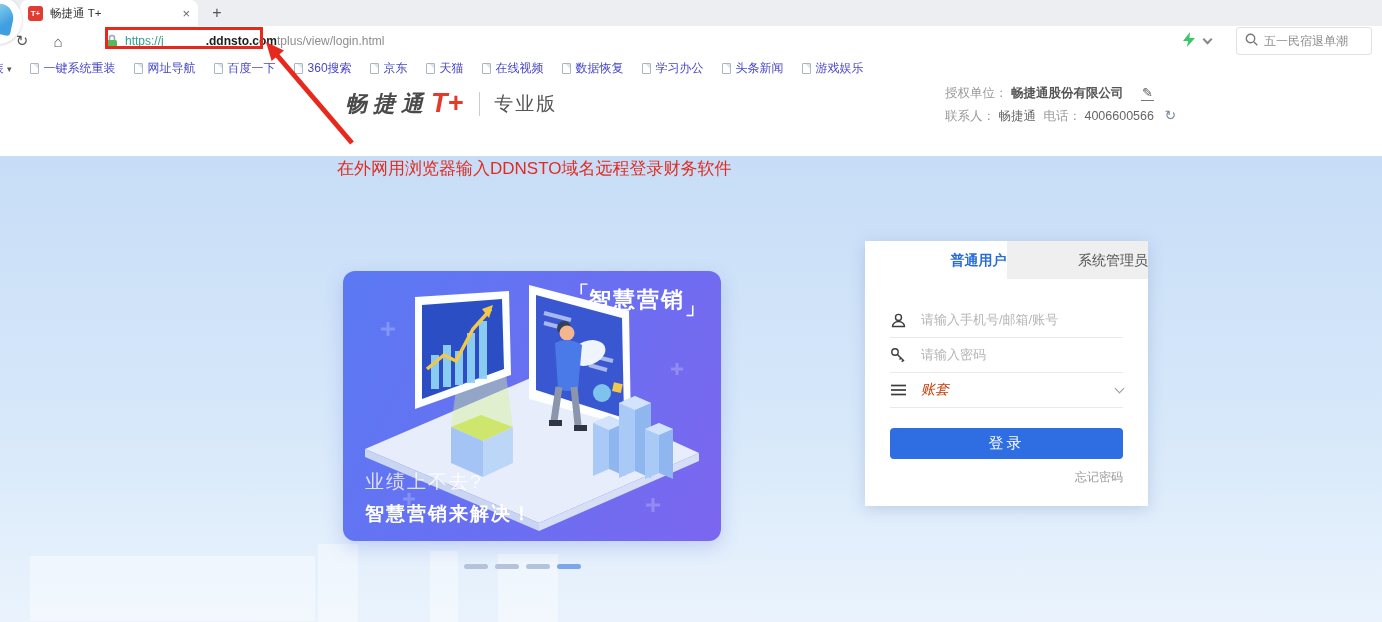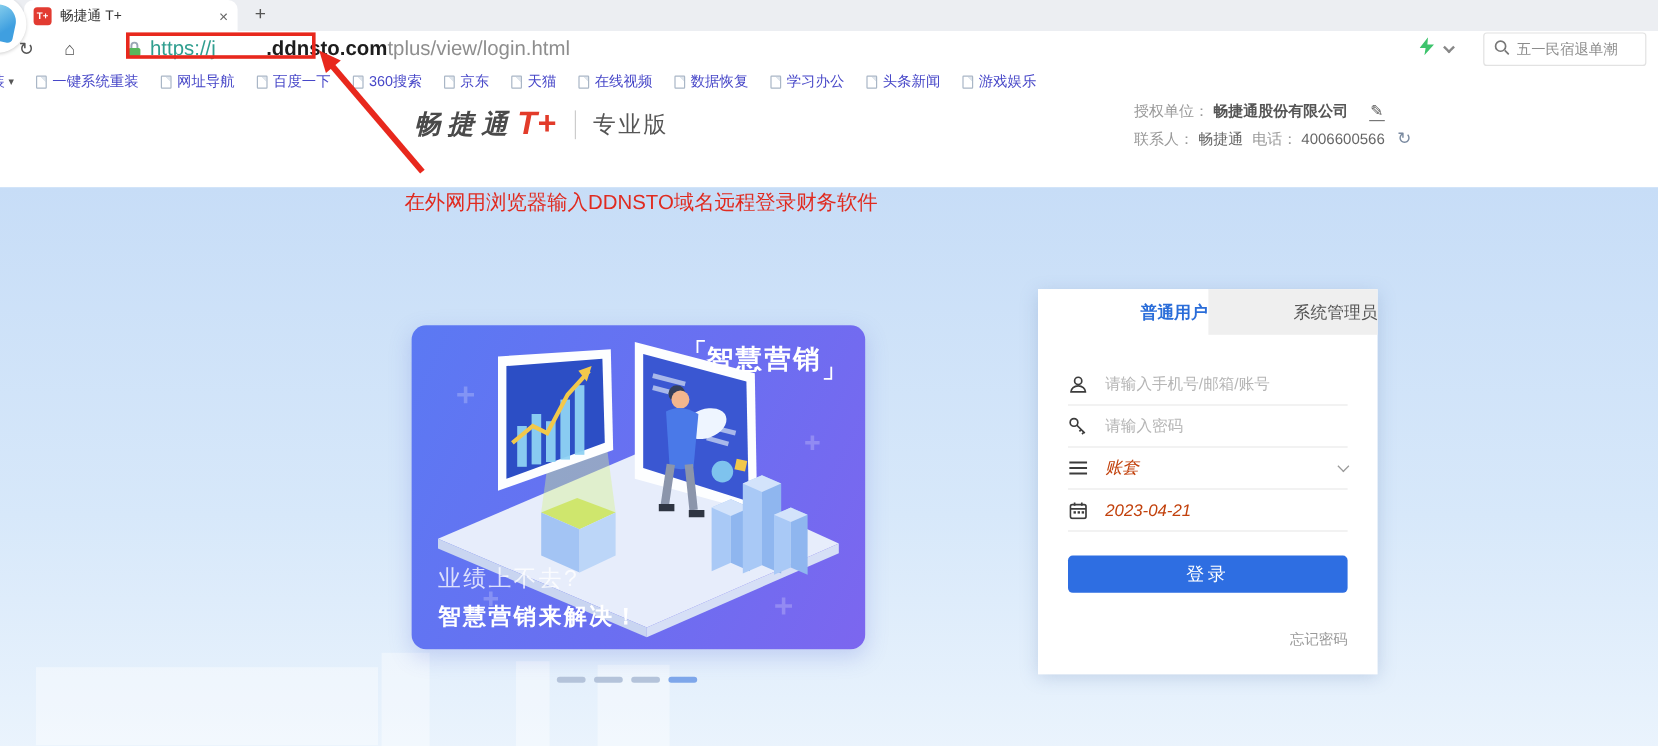--- a/index.html
+++ b/index.html
@@ -22,21 +22,21 @@
   .browser-logo i { position:absolute; left:13px; top:8px; width:26px; height:30px;
                     background:linear-gradient(135deg,#9adcf0 0%,#3f9fe0 70%); border-radius:4px 14px 4px 14px;
                     transform:rotate(12deg); }
 
   .toolbar { position:absolute; left:0; top:26px; width:1382px; height:30px; background:#fff;
              display:flex; align-items:center; }
   .nav-glyph { font-size:15px; color:#555; width:24px; text-align:center; }
   .reload { margin-left:10px; }
   .home { margin-left:12px; }
   .lock { margin-left:36px; display:flex; align-items:center; }
-  .url { margin-left:7px; font-size:17px; white-space:nowrap; display:flex; align-items:baseline; }
+  .url { margin-left:7px; font-size:12px; white-space:nowrap; display:flex; align-items:baseline; }
   .url .scheme { color:#2f9e8f; }
   .url .domain { color:#1d1d1d; font-weight:bold; }
   .url .path { color:#8e8e8e; }
   .toolbar-right { margin-left:auto; display:flex; align-items:center; gap:9px; padding-right:10px; }
   .chev { width:7px; height:7px; border-right:2px solid #888; border-bottom:2px solid #888;
           transform:rotate(45deg); margin-top:-4px; }
   .searchbox { width:136px; height:28px; border:1px solid #e2e2e2; border-radius:3px; background:#fff;
                display:flex; align-items:center; gap:6px; padding:0 8px; margin-left:16px; }
   .searchbox span { font-size:12px; color:#8c8c8c; white-space:nowrap; }
 
@@ -96,21 +96,21 @@
   .lg-form { padding:24px 25px 20px; }
   .row { display:flex; align-items:center; height:35px; border-bottom:1px solid #e9e9e9; gap:15px; }
   .row .ficon { width:16px; height:16px; display:flex; align-items:center; justify-content:center; }
   .ph { font-size:13px; color:#b5b5b5; }
   .fv { font-size:14px; color:#c2410c;font-style:italic; }
   .row .chev2 { margin-left:auto; width:7px; height:7px; border-right:1.5px solid #999;
                 border-bottom:1.5px solid #999; transform:rotate(45deg); margin-top:-3px; }
   .login-btn { margin-top:20px; width:100%; height:31px; background:#2e6ee2; border:none; border-radius:4px;
                color:#fff; font-size:15px; letter-spacing:3px; cursor:pointer;
                font-family:"Liberation Sans","DejaVu Sans",sans-serif; }
-  .forgot { text-align:right; margin-top:31px; font-size:12px; color:#9a9a9a; }
+  .forgot { text-align:right; margin-top:10px; font-size:12px; color:#9a9a9a; }
 
   
   .url-redbox { position:absolute; left:105px; top:27px; width:158px; height:22px;
                 border:3px solid #e8281d; z-index:50; }
   .arrow-svg { position:absolute; left:240px; top:25px; z-index:51; pointer-events:none; }
 </style>
 </head>
 <body>
 
 <div id="stage">
@@ -349,34 +349,20 @@
           <span class="ficon">
             <svg width="15" height="12" viewBox="0 0 15 12">
                 <line x1="0" y1="1.5" x2="15" y2="1.5" stroke="#3c3c3c" stroke-width="1.7"></line>
                 <line x1="0" y1="6" x2="15" y2="6" stroke="#3c3c3c" stroke-width="1.7"></line>
                 <line x1="0" y1="10.5" x2="15" y2="10.5" stroke="#3c3c3c" stroke-width="1.7"></line>
               </svg>
           </span>
           <span class="fv">账套</span>
           <span class="chev2"></span>
         </div>
-        <div class="row">
-          <span class="ficon">
-            <svg width="15" height="15" viewBox="0 0 15 15">
-                <rect x="1" y="2.5" width="13" height="11.5" rx="1.5" fill="none" stroke="#3c3c3c" stroke-width="1.4"></rect>
-                <line x1="1" y1="6" x2="14" y2="6" stroke="#3c3c3c" stroke-width="1.4"></line>
-                <line x1="4.5" y1="0.8" x2="4.5" y2="3.5" stroke="#3c3c3c" stroke-width="1.4"></line>
-                <line x1="10.5" y1="0.8" x2="10.5" y2="3.5" stroke="#3c3c3c" stroke-width="1.4"></line>
-                <rect x="3.6" y="8" width="2" height="2" fill="#3c3c3c"></rect>
-                <rect x="7" y="8" width="2" height="2" fill="#3c3c3c"></rect>
-                <rect x="10.4" y="8" width="2" height="2" fill="#3c3c3c"></rect>
-              </svg>
-          </span>
-          <span class="fv">2023-04-21</span>
-        </div>
         <button class="login-btn">登录</button>
         <div class="forgot">忘记密码</div>
       </div>
     </div>
   </div>
 
   <div class="url-redbox"></div>
   <svg class="arrow-svg" width="140" height="130" viewBox="0 0 140 130">
     <line x1="112" y1="118" x2="36" y2="29" stroke="#e8281d" stroke-width="5"></line>
     <polygon points="26,17 44,25.5 31.6,35.9" fill="#e8281d"></polygon>

